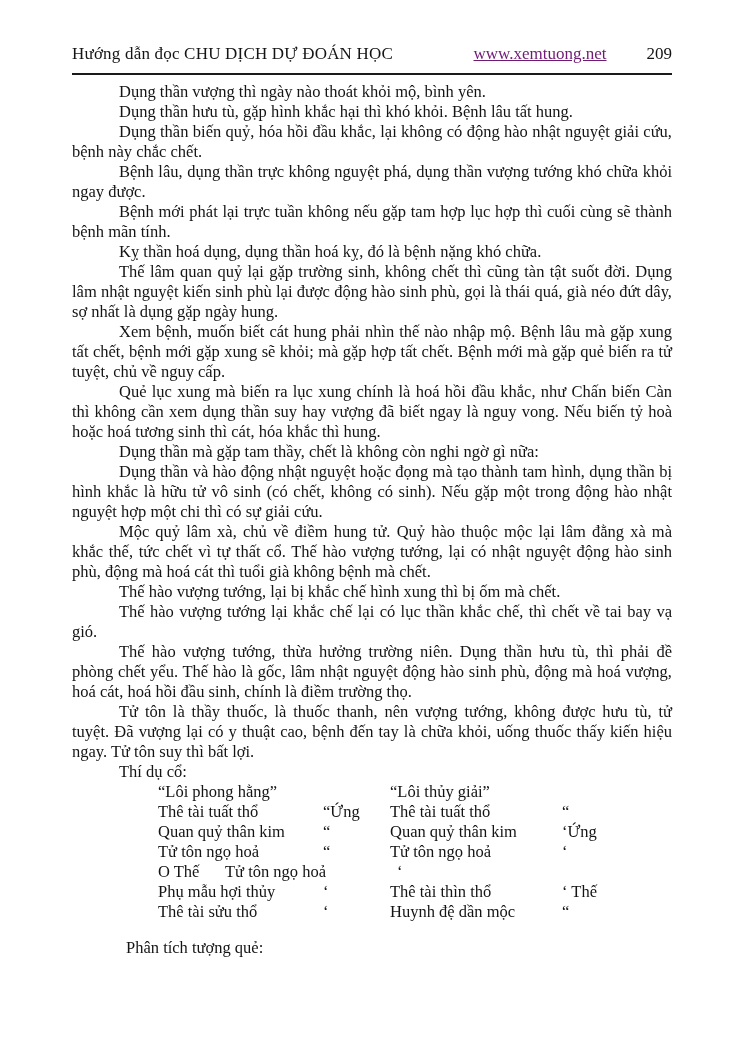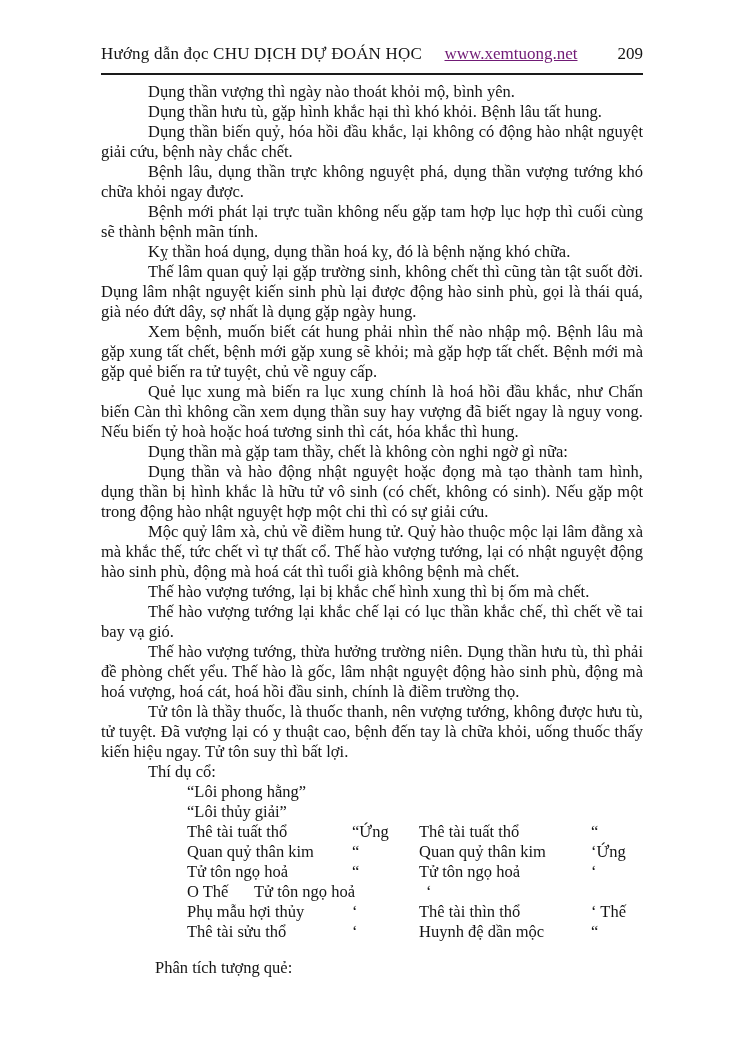--- a/index.html
+++ b/index.html
@@ -7,21 +7,21 @@
     position: relative;
     width: 744px;
     height: 1053px;
     margin: 0 auto;
     background: #ffffff;
     color: #141414;
     font-family: "Liberation Serif", "DejaVu Serif", serif;
     overflow: hidden;
     box-sizing: border-box;
   }
-  .content { padding: 0 101px; }
+  .content { padding: 0 72px; }
 
   
   .page-header {
     display: flex;
     align-items: baseline;
     padding-top: 44px;
     font-size: 17px;
     white-space: nowrap;
   }
   .page-header .title { flex: 1 1 auto; letter-spacing: 0.2px; }
@@ -48,21 +48,21 @@
     text-align-last: left;
     text-indent: 47px;
   }
 
   
   .hexagrams {
     margin-left: 86px;
     font-size: 16.5px;
     line-height: 20px;
   }
-  .hex-titles { display: flex; flex-direction: column; }
+  .hex-titles { display: flex; }
   .hex-titles .hex-title-left  { width: 232px; }
   .hex-titles .hex-title-right { }
   .hex-row { display: flex; }
   .hex-row .l  { width: 165px; }
   .hex-row .lm { width: 67px; }
   .hex-row .r  { width: 172px; }
   .hex-row .rm { flex: 1; }
 
   .closing-line {
     margin: 16px;

